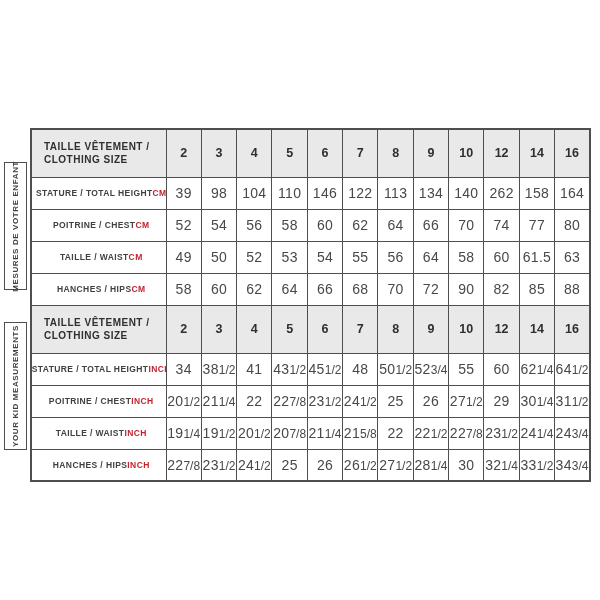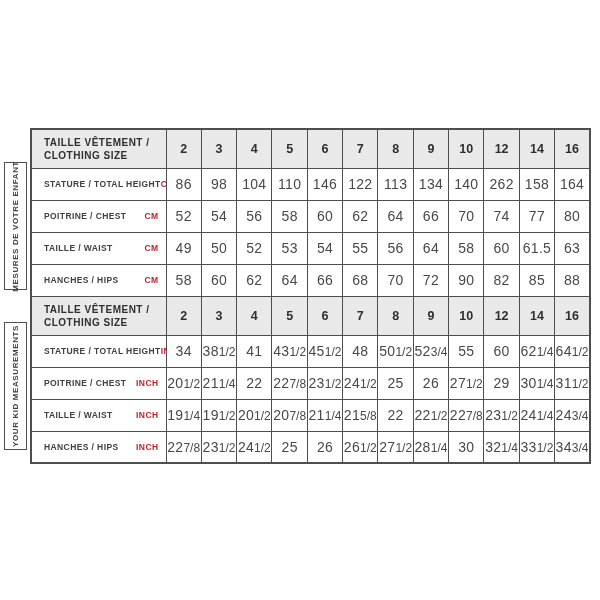--- a/index.html
+++ b/index.html
@@ -27,26 +27,26 @@
   table.size-chart{
     position:absolute;left:30px;top:128px;width:561px;
     border-collapse:collapse;table-layout:fixed;
     border:2px solid #4e4e50;
   }
   table.size-chart td{
     border:1px solid #4e4e50;box-sizing:border-box;
     vertical-align:middle;overflow:hidden;
     height:32px;padding:0;
   }
-  tr.hdr td{background:#e9e9ea;height:39px;}
+  tr.hdr td{background:#e9e9ea;height:48px;}
 
   
   td.lbl{text-align:left;}
   .lblw{
-    display:flex;justify-content:space-between;align-items:center;
+    display:flex;justify-content:center;align-items:center;
     padding:0 7px 0 12px;
   }
   .rl{
     font-size:8.5px;font-weight:bold;letter-spacing:0.4px;
     color:#414144;white-space:nowrap;
   }
   .unit{
     font-size:8.5px;font-weight:bold;letter-spacing:0.4px;
     white-space:nowrap;
   }
@@ -106,21 +106,21 @@
           <td class="szc">14</td>
           <td class="szc">16</td>
         </tr>
         <tr>
           <td class="lbl">
             <div class="lblw">
               <span class="rl">STATURE / TOTAL HEIGHT</span>
               <span class="unit" style="color:#c2242f">CM</span>
             </div>
           </td>
-          <td class="val">86</td>
+          <td class="val">39</td>
           <td class="val">98</td>
           <td class="val">104</td>
           <td class="val">110</td>
           <td class="val">146</td>
           <td class="val">122</td>
           <td class="val">113</td>
           <td class="val">134</td>
           <td class="val">140</td>
           <td class="val">262</td>
           <td class="val">158</td>

